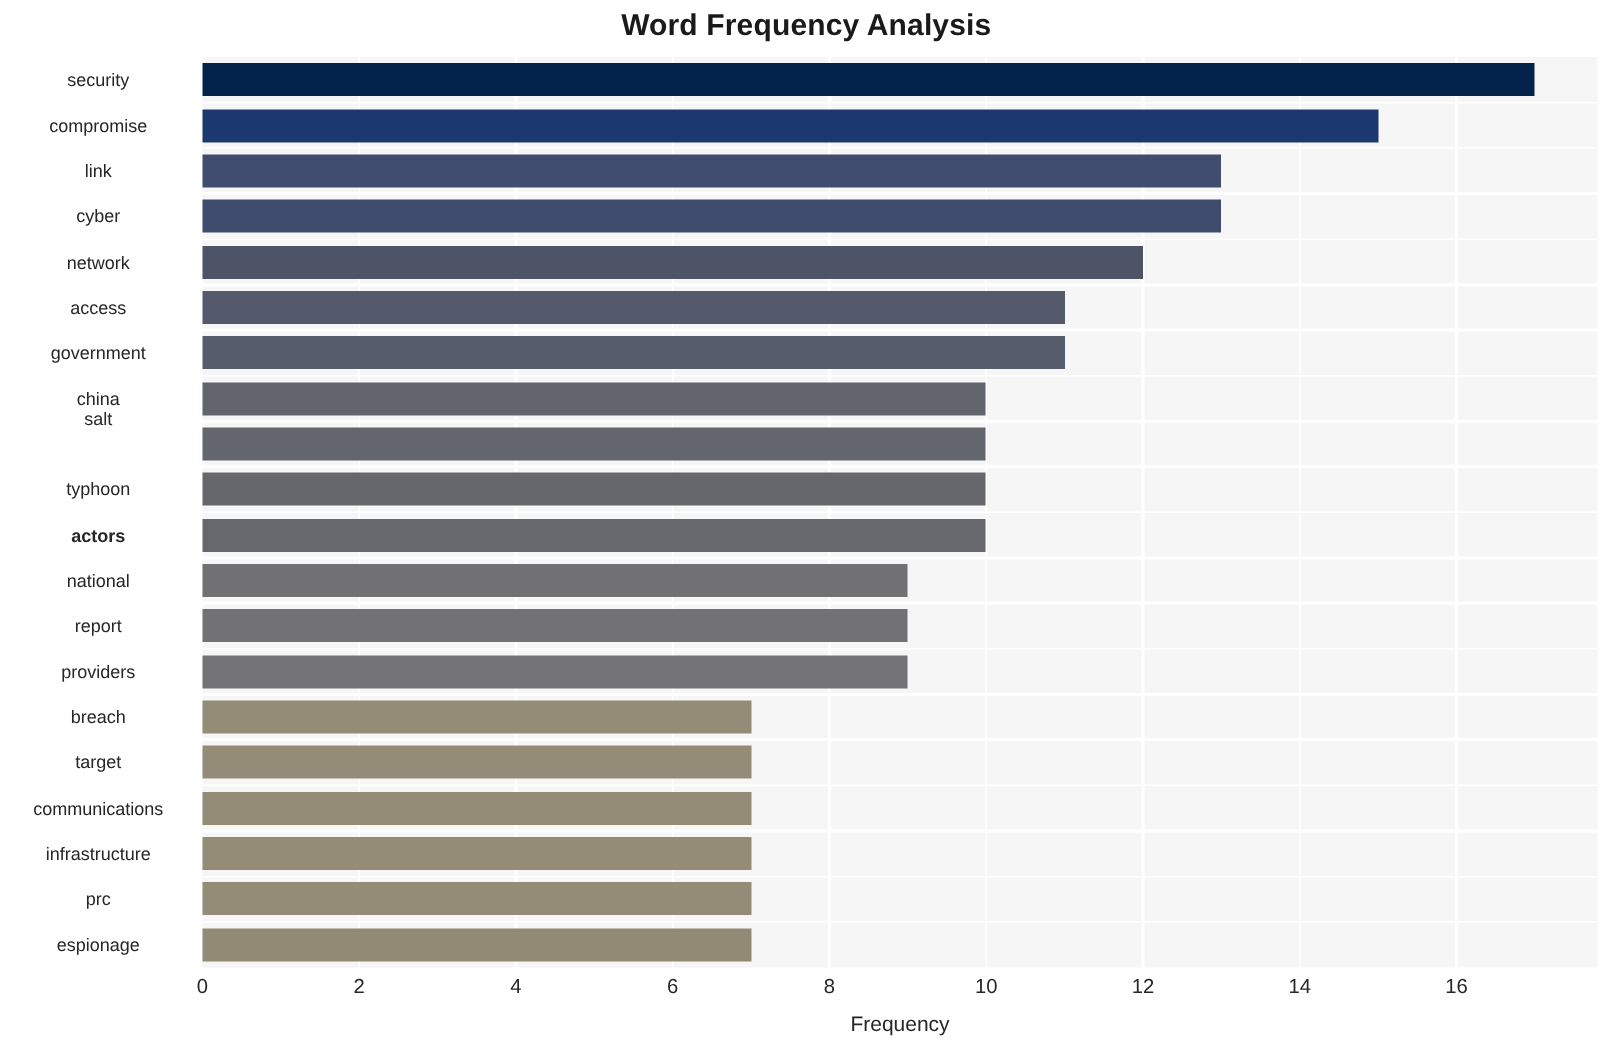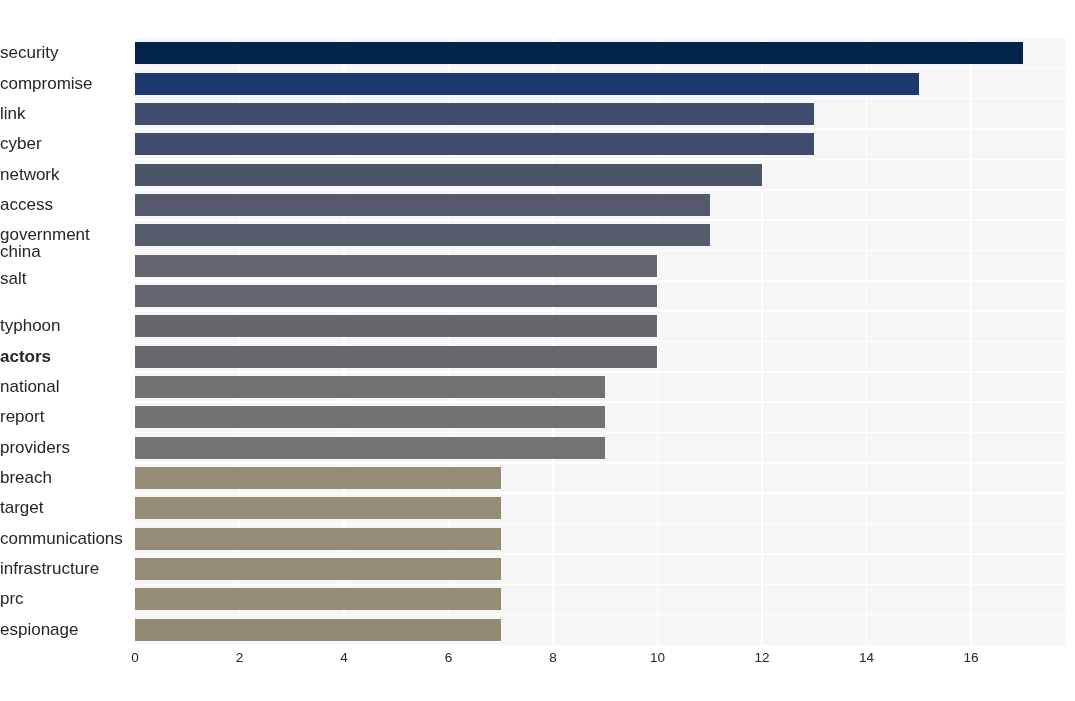--- a/index.html
+++ b/index.html
@@ -62,22 +62,22 @@
     position: absolute;
     left: 0;
     top: 38px;
     width: 131px;
     height: 607px;
   }
   .ytick-label {
     position: absolute;
     right: 0;
     width: 131px;
-    text-align: left;
-    font-size: 17px;
+    text-align: center;
+    font-size: 12px;
     color: #262626;
     line-height: 14px;
     white-space: nowrap;
   }
   
   #x-axis-labels {
     position: absolute;
     left: 0;
     top: 650px;
     width: 1075px;
@@ -100,20 +100,21 @@
     text-align: center;
     font-size: 14px;
     color: #262626;
   }
 </style>
 </head>
 <body>
 
 <div id="figure" style="background: rgb(255, 255, 255);">
 
+  <div id="chart-title">Word Frequency Analysis</div>
 
   <div id="plot-area" style="background: rgb(246, 246, 247);">
     <div id="vgrid-layer">
         <div class="vgrid" style="left: 103.694px; background: rgb(255, 255, 255);"></div>
         <div class="vgrid" style="left: 208.189px; background: rgb(255, 255, 255);"></div>
         <div class="vgrid" style="left: 312.683px; background: rgb(255, 255, 255);"></div>
         <div class="vgrid" style="left: 417.178px; background: rgb(255, 255, 255);"></div>
         <div class="vgrid" style="left: 521.672px; background: rgb(255, 255, 255);"></div>
         <div class="vgrid" style="left: 626.166px; background: rgb(255, 255, 255);"></div>
         <div class="vgrid" style="left: 730.661px; background: rgb(255, 255, 255);"></div>
@@ -165,21 +166,21 @@
   </div>
 
   <div id="y-axis-labels">
       <div class="ytick-label" style="top: 8.175px;">security</div>
       <div class="ytick-label" style="top: 38.525px;">compromise</div>
       <div class="ytick-label" style="top: 68.875px;">link</div>
       <div class="ytick-label" style="top: 99.225px;">cyber</div>
       <div class="ytick-label" style="top: 129.575px;">network</div>
       <div class="ytick-label" style="top: 159.925px;">access</div>
       <div class="ytick-label" style="top: 190.275px;">government</div>
-      <div class="ytick-label" style="top: 207px;">china</div>
+      <div class="ytick-label" style="top: 221px;">china</div>
       <div class="ytick-label" style="top: 234px;">salt</div>
       <div class="ytick-label" style="top: 281.325px;">typhoon</div>
       <div class="ytick-label" style="top: 311.675px; font-weight: bold;">actors</div>
       <div class="ytick-label" style="top: 342.025px; margin-left: 12px;">national</div>
       <div class="ytick-label" style="top: 372.375px;">report</div>
       <div class="ytick-label" style="top: 402.725px;">providers</div>
       <div class="ytick-label" style="top: 433.075px; margin-left: 35px;">breach</div>
       <div class="ytick-label" style="top: 463.425px;">target</div>
       <div class="ytick-label" style="top: 493.775px;">communications</div>
       <div class="ytick-label" style="top: 524.125px;">infrastructure</div>
@@ -192,14 +193,15 @@
       <div class="xtick-label" style="left: 239.494px;">2</div>
       <div class="xtick-label" style="left: 343.989px;">4</div>
       <div class="xtick-label" style="left: 448.483px;">6</div>
       <div class="xtick-label" style="left: 552.978px;">8</div>
       <div class="xtick-label" style="left: 657.472px;">10</div>
       <div class="xtick-label" style="left: 761.966px;">12</div>
       <div class="xtick-label" style="left: 866.461px;">14</div>
       <div class="xtick-label" style="left: 970.955px;">16</div>
     </div>
 
+  <div id="x-axis-title">Frequency</div>
 
 </div>
 
 </body></html>

